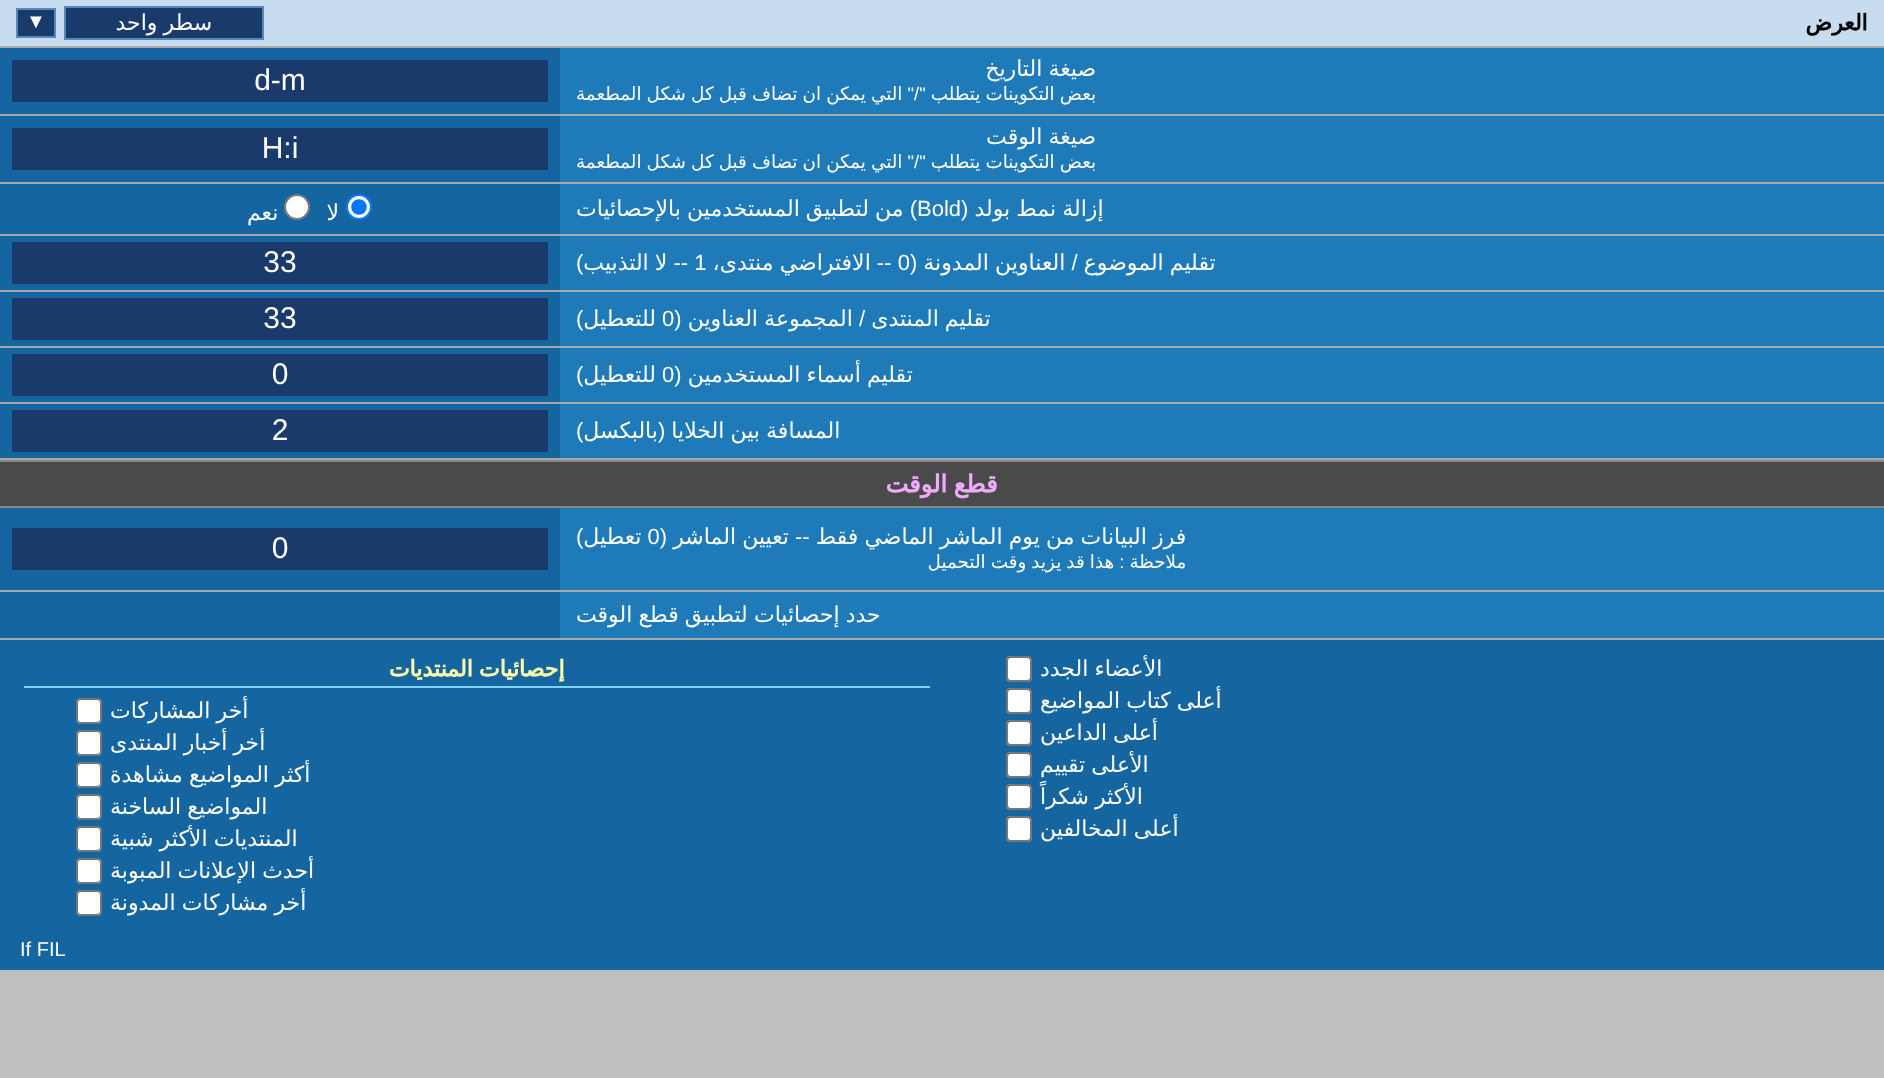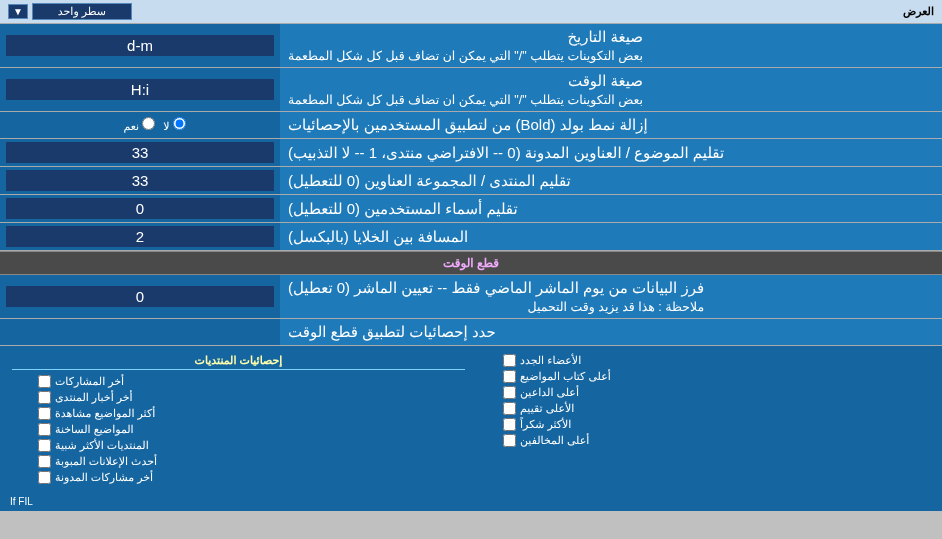--- a/index.html
+++ b/index.html
@@ -20,21 +20,21 @@
       border-bottom: 1px solid #aaaaaa;
       min-height: 26px;
     }
     .row-label {
       background: #1e7ab8;
       color: #ffffff;
       padding: 4px 8px;
       display: flex;
       align-items: center;
       justify-content: flex-end;
-      font-size: 15px;
+      font-size: 11px;
       flex: 1;
       text-align: right;
     }
     .row-input-area {
       width: 280px;
       min-width: 280px;
       background: #1565a0;
       display: flex;
       align-items: center;
       justify-content: center;

